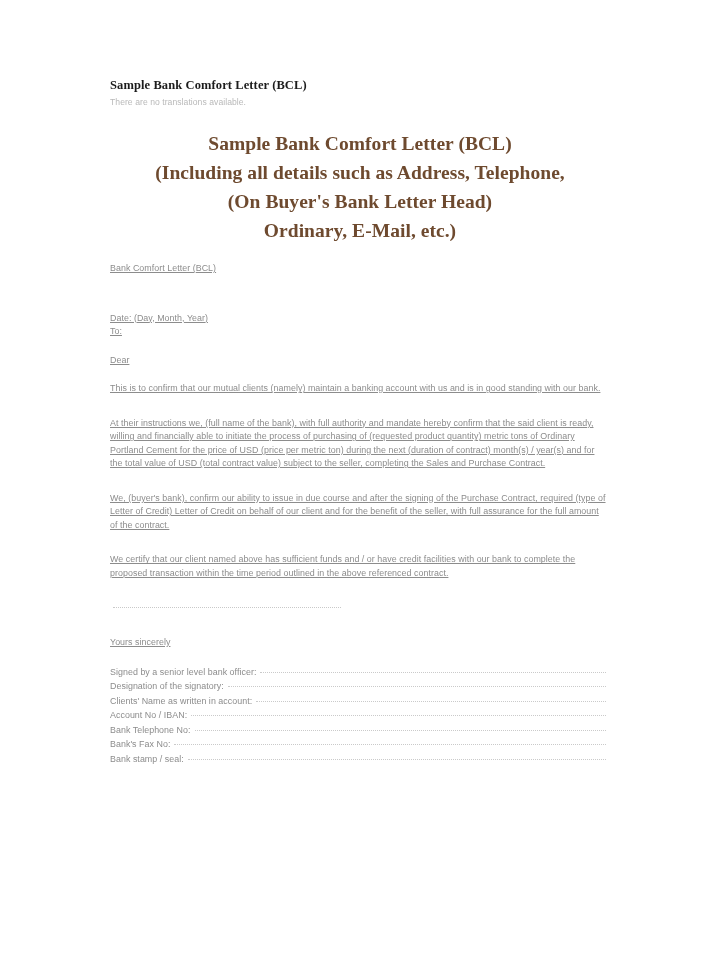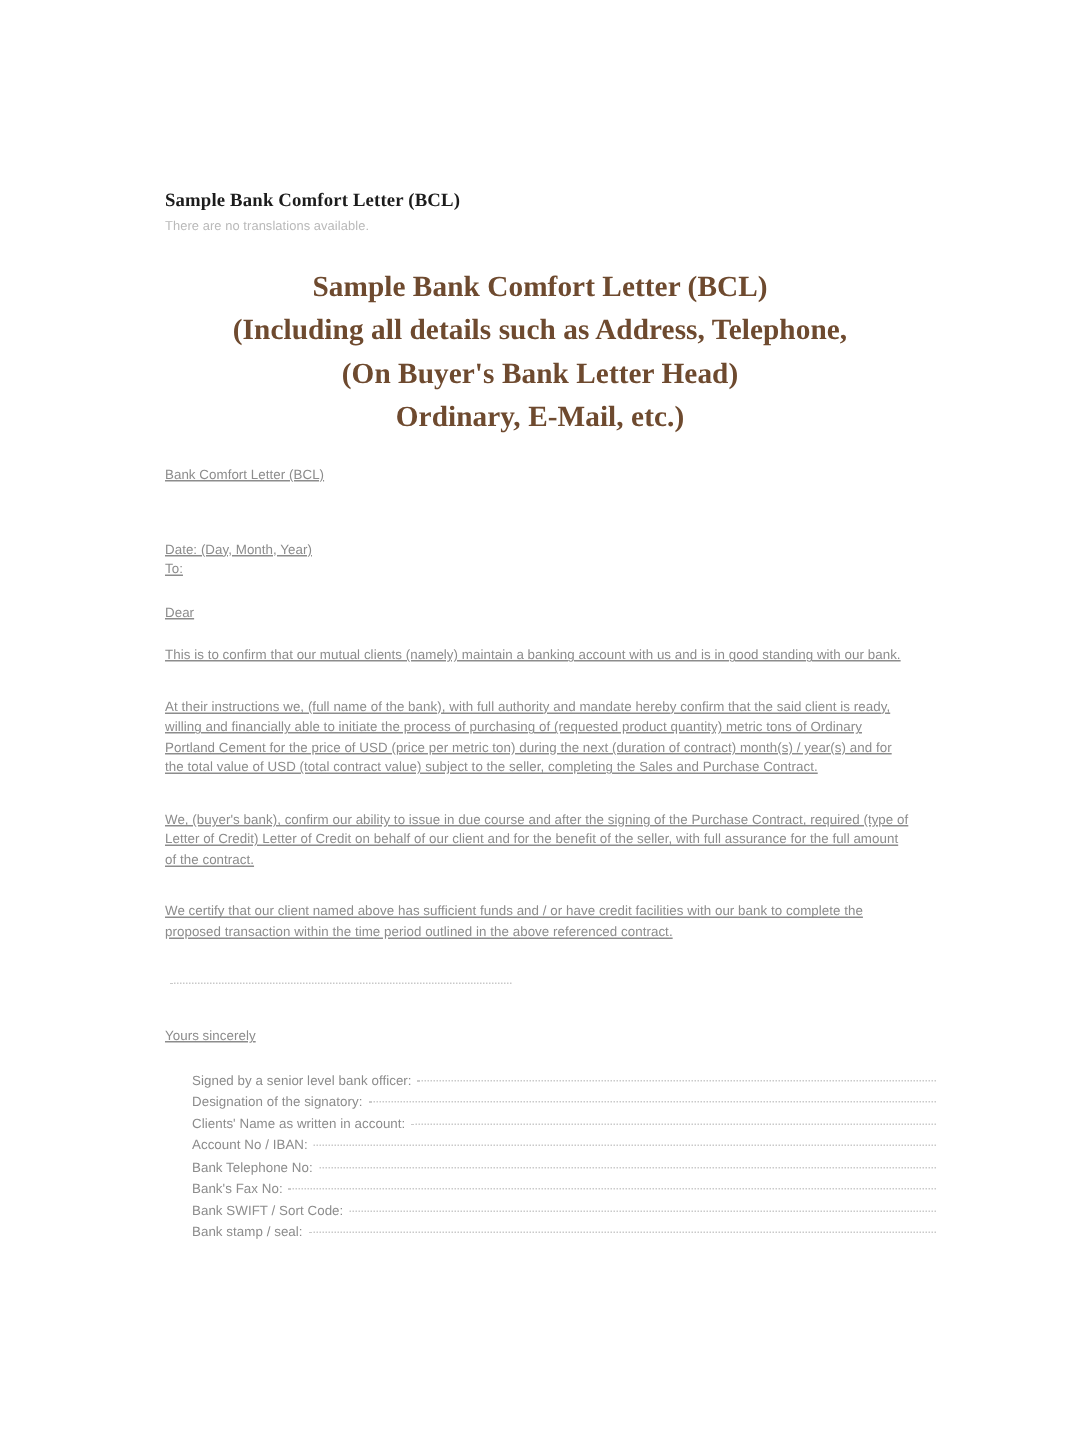--- a/index.html
+++ b/index.html
@@ -13,21 +13,20 @@
     position: relative;
     font-family: "Liberation Sans", sans-serif;
     -webkit-font-smoothing: antialiased;
   }
 
   .page {
     position: absolute;
     inset: 0;
     background: #ffffff;
     overflow: hidden;
-    margin-top: 48px;
   }
 
   
   .doc-header {
     position: absolute;
     left: 110px;
     top: 78px;
     width: 500px;
   }
   .doc-header-title {
@@ -92,21 +91,21 @@
     display: inline-block;
     width: 228px;
     border-bottom: 1px dotted #c9c9c9;
     vertical-align: 2px;
     margin-left: 3px;
   }
 
   
   .sig-block {
     position: absolute;
-    left: 128px;
+    left: 110px;
     top: 665px;
     width: 496px;
     font-family: "Liberation Sans", sans-serif;
     font-size: 8.9px;
     color: #8c8c8c;
     letter-spacing: 0.04px;
   }
   .sig-row {
     display: flex;
     align-items: baseline;
@@ -199,22 +198,18 @@
     </div>
     <div class="sig-row">
       <span class="sig-label">Bank Telephone No:</span>
       <span class="sig-dots"></span>
     </div>
     <div class="sig-row">
       <span class="sig-label">Bank's Fax No:</span>
       <span class="sig-dots"></span>
     </div>
     <div class="sig-row">
-      <span class="sig-label">Bank SWIFT / Sort Code:</span>
-      <span class="sig-dots"></span>
-    </div>
-    <div class="sig-row">
       <span class="sig-label">Bank stamp / seal:</span>
       <span class="sig-dots"></span>
     </div>
   </div>
 
 </div>
 
 </body></html>

